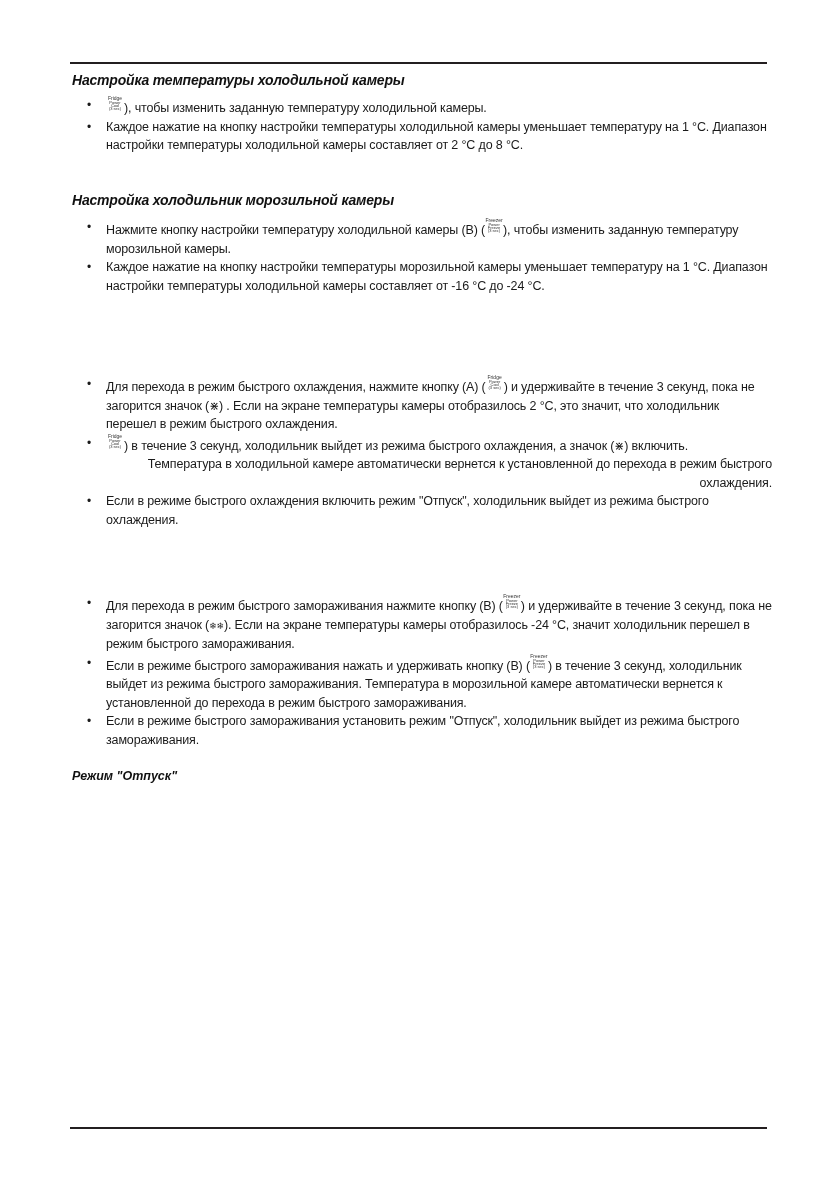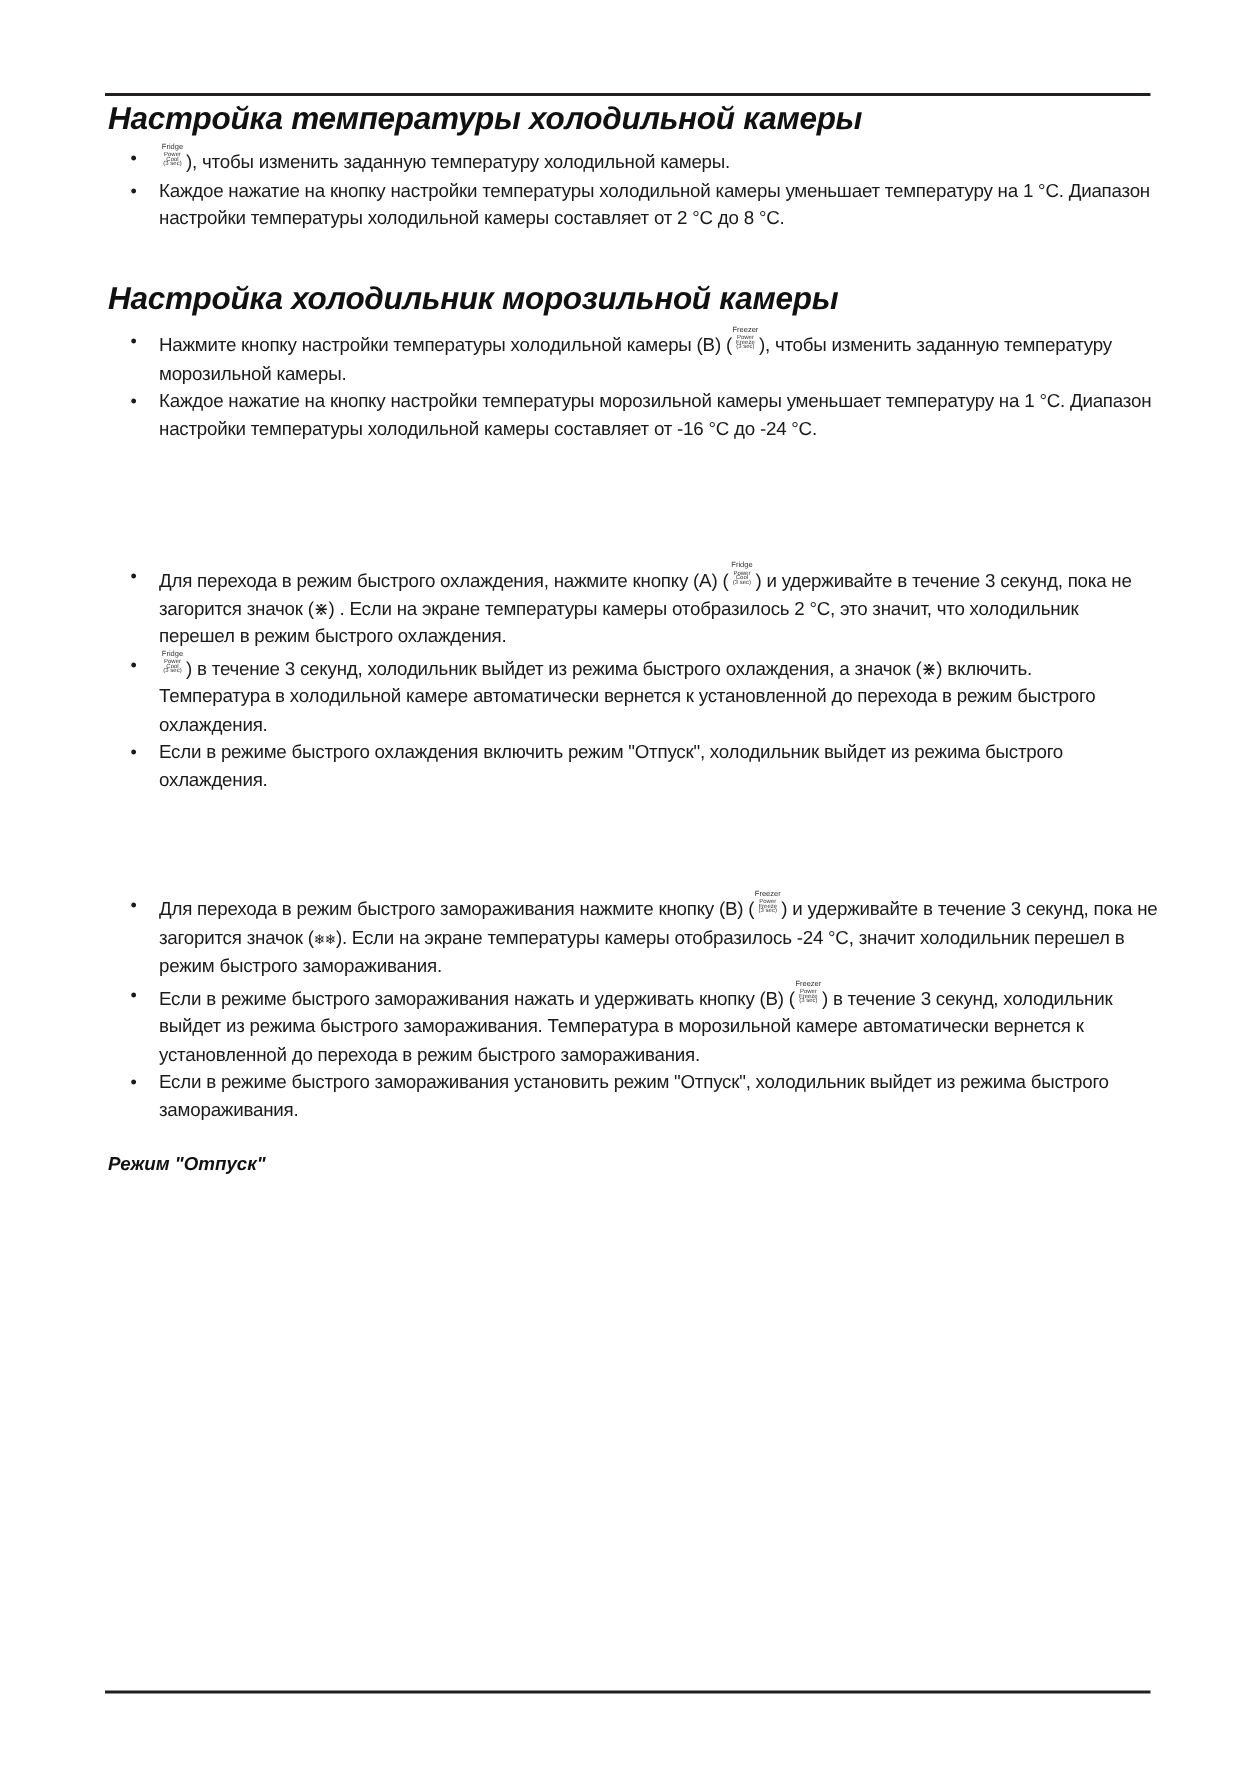--- a/index.html
+++ b/index.html
@@ -28,21 +28,21 @@
     .page {
       position: absolute;
       left: 72px;
       top: 70px;
       width: 700px;
     }
     .section-heading {
       font-family: "Liberation Sans", sans-serif;
       font-weight: bold;
       font-style: italic;
-      font-size: 21px;
+      font-size: 14px;
       letter-spacing: -0.2px;
       color: #111;
       margin: 0;
       line-height: 20px;
     }
     .subheading {
       font-family: "Liberation Sans", sans-serif;
       font-weight: bold;
       font-style: italic;
       font-size: 12.5px;
@@ -78,21 +78,21 @@
       color: #333;
       width: 18px;
       letter-spacing: 0;
     }
     .btn-icon span { display: block; }
     .btn-icon .l1 { font-size: 5px; line-height: 5px; }
     .glyph {
       display: inline-block;
       font-size: 12px;
     }
-    .p-block { display: block; }
+    .p-block { display: block; text-align: right; }
 
     #sec1 { position: absolute; top: 0; }
     #sec1-list { position: absolute; top: 26px; width: 700px; }
     #sec2 { position: absolute; top: 120px; }
     #sec2-list { position: absolute; top: 148px; width: 700px; }
     #sec3-list { position: absolute; top: 305px; width: 700px; }
     #sec4-list { position: absolute; top: 524px; width: 700px; }
     #sec5 { position: absolute; top: 697px; }
   </style>
 </head>
@@ -111,21 +111,21 @@
     <li>
       <span class="bullet">•</span>
       <span class="txt">Каждое нажатие на кнопку настройки температуры холодильной камеры уменьшает температуру на 1 °C. Диапазон настройки температуры холодильной камеры составляет от 2 °C до 8 °C.</span>
     </li>
   </ul>
 
   <h2 id="sec2" class="section-heading">Настройка холодильник морозильной камеры</h2>
   <ul id="sec2-list" class="bullets">
     <li>
       <span class="bullet">•</span>
-      <span class="txt">Нажмите кнопку настройки температуры холодильной камеры (B) (</span><span class="btn-icon"><span class="l1">Freezer</span><span>Power Freeze</span><span>(3 sec)</span></span><span class="txt">), чтобы изменить заданную температуру морозильной камеры.</span>
+      <span class="txt">Нажмите кнопку настройки температуру холодильной камеры (B) (</span><span class="btn-icon"><span class="l1">Freezer</span><span>Power Freeze</span><span>(3 sec)</span></span><span class="txt">), чтобы изменить заданную температуру морозильной камеры.</span>
     </li>
     <li>
       <span class="bullet">•</span>
       <span class="txt">Каждое нажатие на кнопку настройки температуры морозильной камеры уменьшает температуру на 1 °C. Диапазон настройки температуры холодильной камеры составляет от -16 °C до -24 °C.</span>
     </li>
   </ul>
 
   <ul id="sec3-list" class="bullets">
     <li>
       <span class="bullet">•</span>

